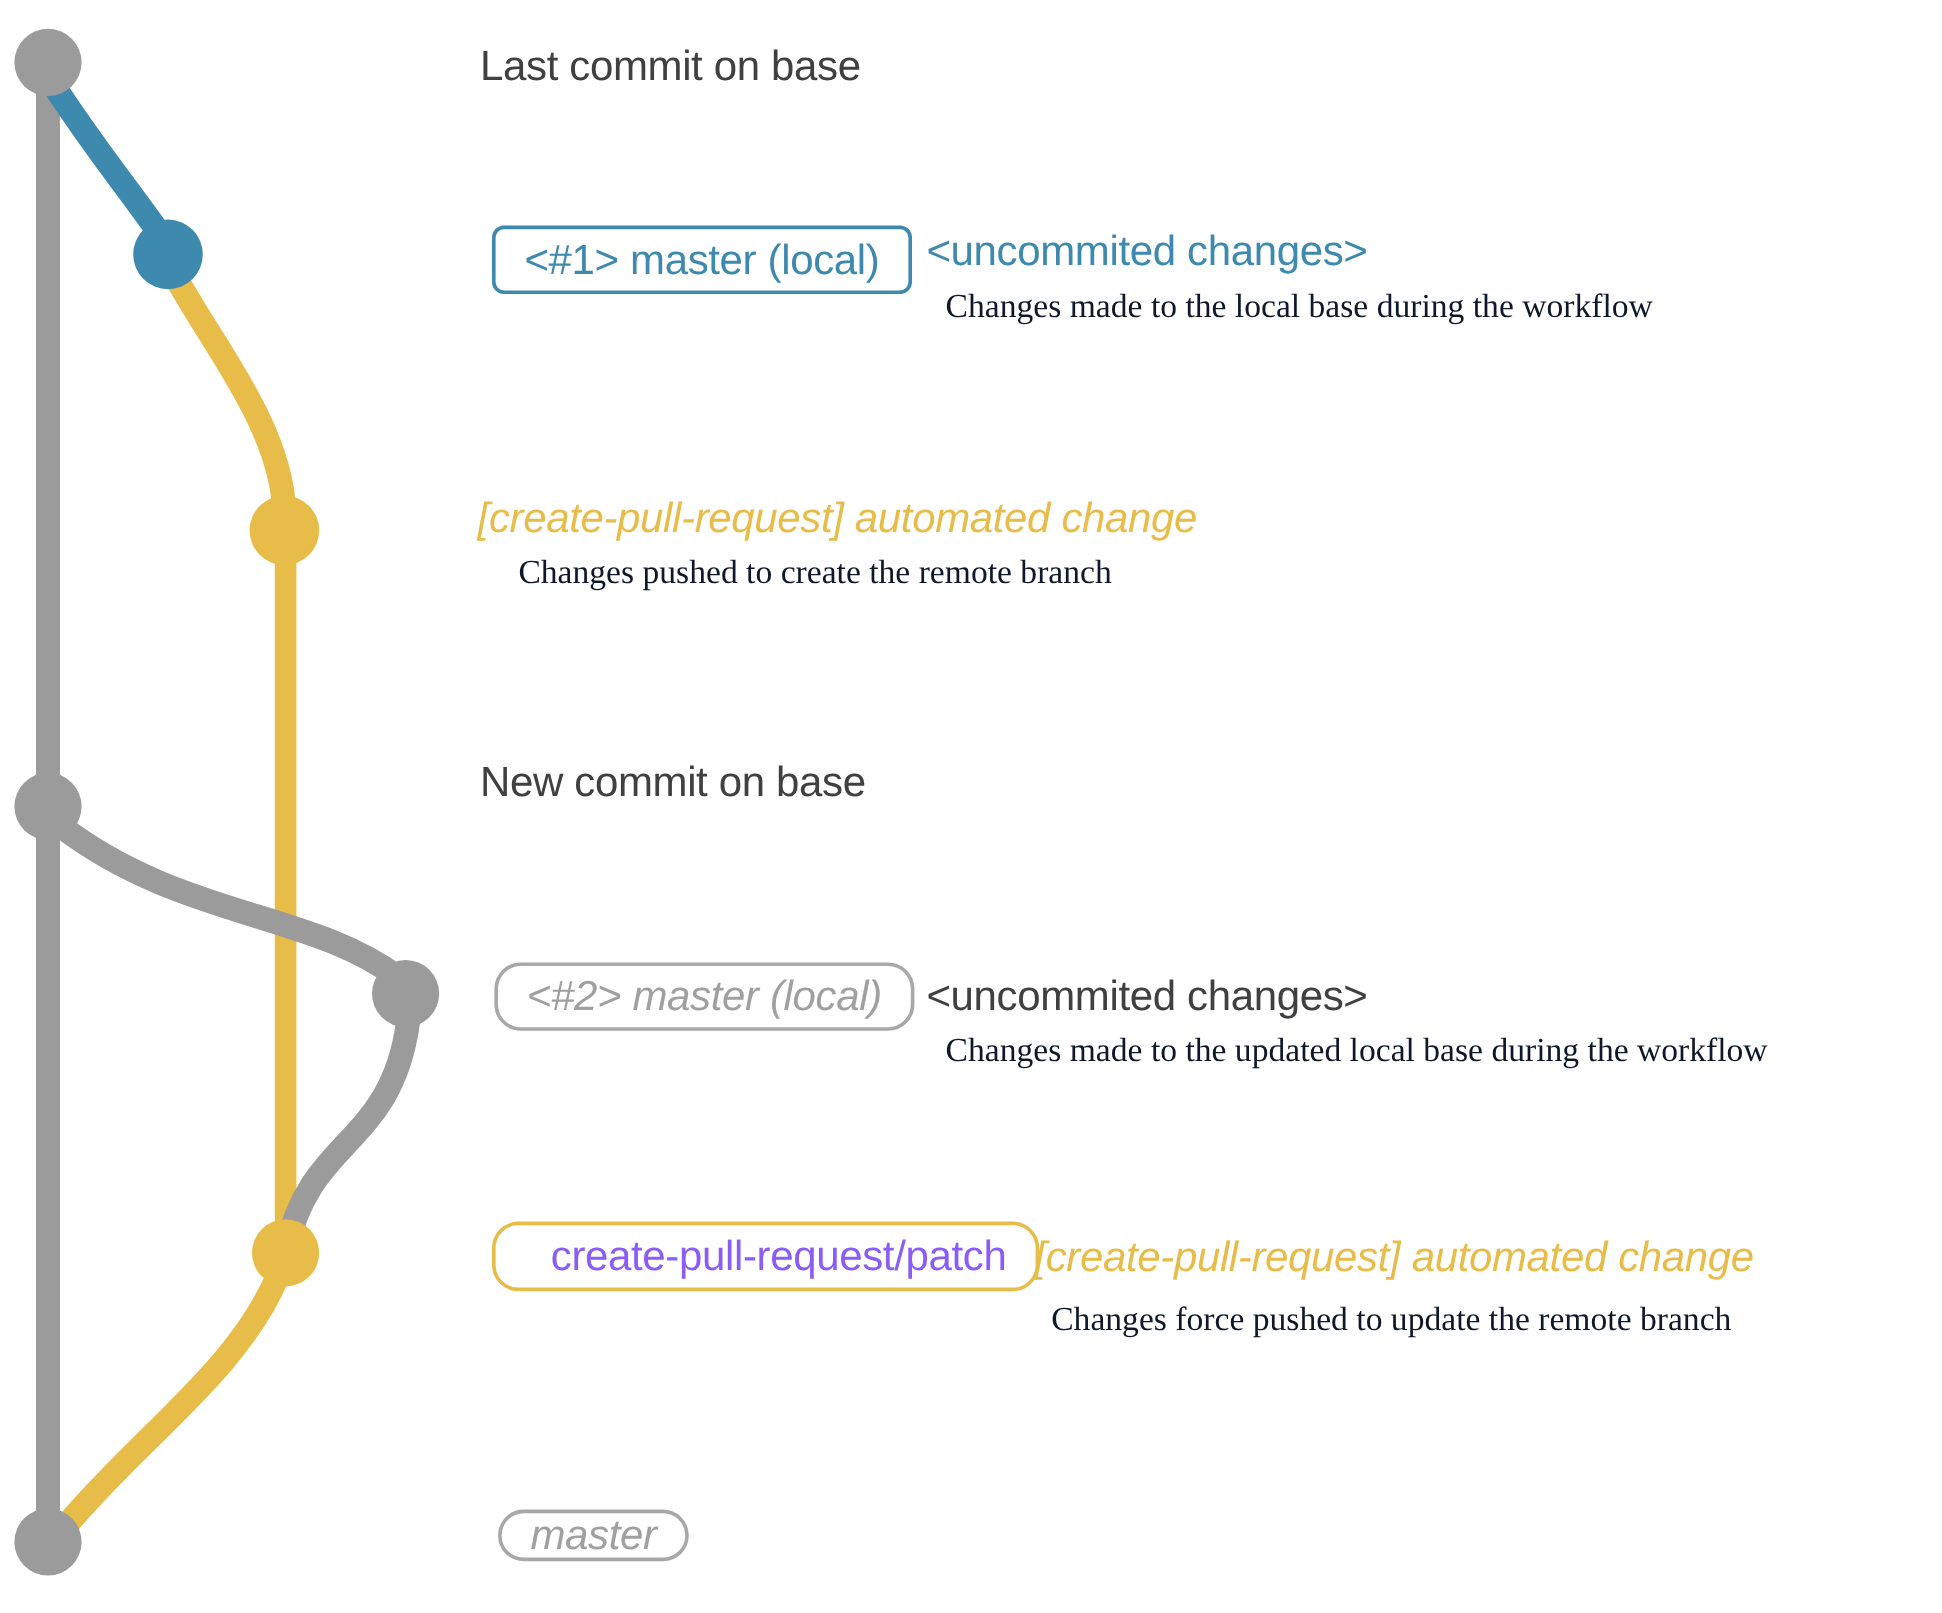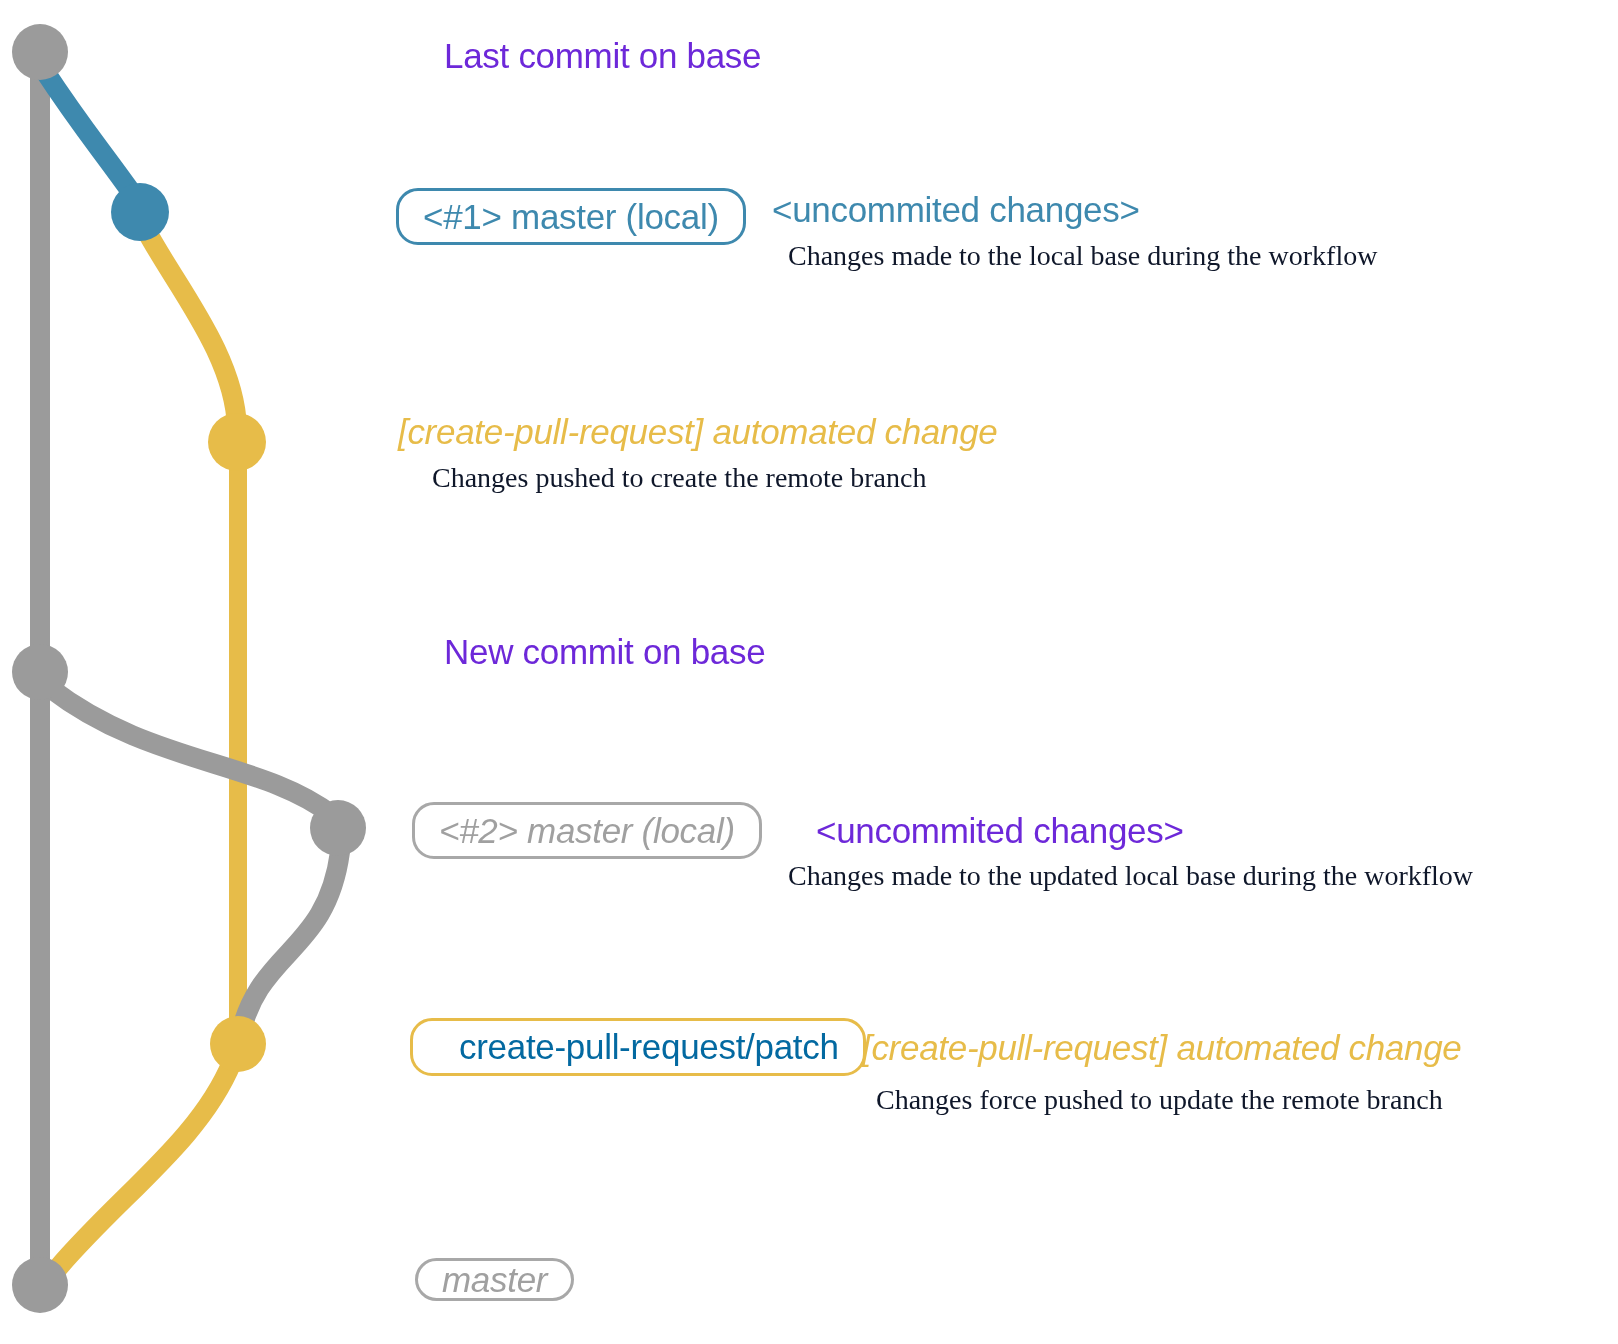--- a/index.html
+++ b/index.html
@@ -33,21 +33,21 @@
   .fill-blue   { fill: #3e89ae; }
   .fill-yellow { fill: #e7bc49; }
 
   .txt {
     position: absolute;
     white-space: nowrap;
     line-height: 1;
     letter-spacing: -0.3px;
   }
   .sans-35 { font-size: 35px; }
-  .gray-text   { color: #6d28d9; margin-left: 44px; }
+  .gray-text   { color: #404040; }
   .blue-text   { color: #3e89ae; }
   .yellow-text { color: #e7bc49; font-style: italic; }
   .serif-desc {
     font-family: "Liberation Serif", serif;
     font-size: 28px;
     color: #0f172a;
     letter-spacing: 0;
   }
   .badge {
     position: absolute;
@@ -57,21 +57,21 @@
     padding: 0 24px;
     border-radius: 22px;
     border: 3px solid;
     font-size: 35px;
     letter-spacing: -0.3px;
     box-sizing: border-box;
     background: #ffffff;
   }
   .badge.blue   { border-color: #3e89ae; color: #3e89ae; }
   .badge.gray   { border-color: #a8a8a8; color: #a0a0a0; font-style: italic; }
-  .badge.yellow { border-color: #e7bc49; color: #0369a1; padding-left: 46px; }
+  .badge.yellow { border-color: #e7bc49; color: #8b5cf6; padding-left: 46px; }
 </style>
 </head>
 <body>
 
 <div class="stage">
 
   <svg class="graph" width="380" height="1344" viewBox="0 0 380 1344">
 
     <path class="stroke-gray" d="M40,52 L40,1285"></path>
 
@@ -91,21 +91,21 @@
     <circle class="fill-blue" cx="140" cy="212" r="29"></circle>
     <circle class="fill-yellow" cx="237" cy="442" r="29"></circle>
     <circle class="fill-gray" cx="40" cy="672" r="28"></circle>
     <circle class="fill-gray" cx="338" cy="828" r="28"></circle>
     <circle class="fill-yellow" cx="238" cy="1044" r="28"></circle>
     <circle class="fill-gray" cx="40" cy="1285" r="28"></circle>
   </svg>
 
   <div class="txt sans-35 gray-text" style="left:400px; top:38px;">Last commit on base</div>
 
-  <div class="badge blue" style="left:396px; top:188px;">&lt;#1&gt; master (local)</div>
+  <div class="badge blue" style="left:410px; top:188px;border-radius:10px;">&lt;#1&gt; master (local)</div>
   <div class="txt sans-35 blue-text" style="left:772px; top:192px;">&lt;uncommited changes&gt;</div>
   <div class="txt serif-desc" style="left:788px; top:242px;">Changes made to the local base during the workflow</div>
 
   <div class="txt sans-35 yellow-text" style="left:398px; top:414px;">[create-pull-request] automated change</div>
   <div class="txt serif-desc" style="left:432px; top:464px;">Changes pushed to create the remote branch</div>
 
   <div class="txt sans-35 gray-text" style="left:400px; top:634px;">New commit on base</div>
 
   <div class="badge gray" style="left:412px; top:802px;">&lt;#2&gt; master (local)</div>
   <div class="txt sans-35 gray-text" style="left:772px; top:813px;">&lt;uncommited changes&gt;</div>

